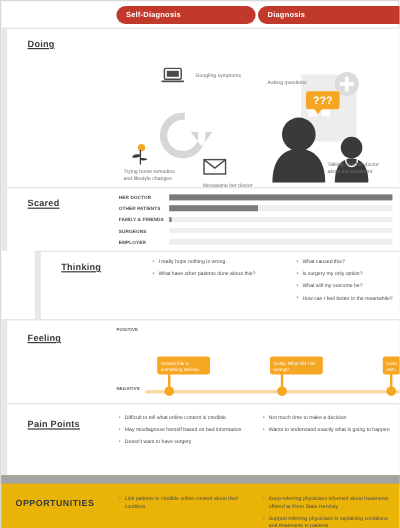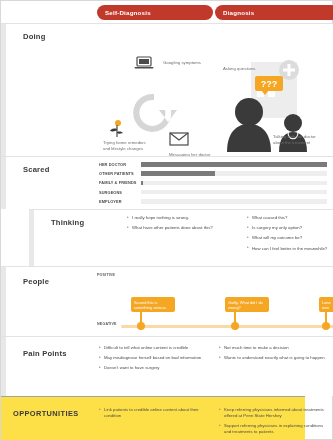--- a/index.html
+++ b/index.html
@@ -21,21 +21,21 @@
               white-space:nowrap;}
   .phase-1{left:96px;width:116px;}
   .phase-2{left:214px;width:124px;}
 
   
   .row{position:absolute;left:0;width:333px;box-sizing:border-box;
        border-top:1px solid #e3e3e3;background:#fff;}
   .row:before{content:"";position:absolute;left:0;top:0;width:5px;height:100%;
               background:#e8e8e8;}
   .row-label{position:absolute;left:22px;font-size:7.6px;font-weight:bold;
-             color:#3a3a3a;letter-spacing:.2px;white-space:nowrap;}
+             color:#3a3a3a;letter-spacing:.2px;white-space:nowrap;text-decoration:underline;}
 
   .r-doing{top:22px;height:133px;}
   .r-people{top:155px;height:53px;}
   .r-thinking{top:208px;height:57px;margin-left:28px;}
   .r-feeling{top:265px;height:70px;}
   .r-pain{top:335px;height:60px;padding-left:36px;}
 
   .col1{position:absolute;left:98px;width:105px;}
   .col2{position:absolute;left:218px;width:110px;}
 
@@ -81,22 +81,22 @@
   .neg{left:0px;top:53px;}
   .eline{position:absolute;left:24px;top:55.5px;width:213px;height:3px;
          background:#fbd9a5;border-radius:2px;}
   .dot{position:absolute;width:8px;height:8px;border-radius:50%;
        background:#f5a623;top:53px;}
   .stem{position:absolute;width:2px;background:#f5a623;}
   .callout{position:absolute;background:#f5a623;color:#fff;border-radius:2px;
            padding:2.5px 3px;font-size:3.9px;line-height:1.3;box-sizing:border-box;}
 
   
-  .opps{position:absolute;left:0;top:395px;width:304px;height:44px;
-        background:#fde047;border-top:1px solid #a3a3a3;box-sizing:border-box;}
+  .opps{position:absolute;left:0;top:395px;width:333px;height:44px;
+        background:#eab308;border-top:7px solid #a3a3a3;box-sizing:border-box;}
   .opps-title{position:absolute;left:12px;top:12px;font-size:7.4px;font-weight:bold;
               color:#3a3a3a;letter-spacing:.4px;}
   .opps .col1,.opps .col2{top:10px;}
 </style>
 </head>
 <body>
 
 <div class="map">
 
   <div class="phases">
@@ -201,21 +201,21 @@
     </ul>
     <ul class="bl col2" style="top:5px;">
       <li>What caused this?</li>
       <li>Is surgery my only option?</li>
       <li>What will my outcome be?</li>
       <li>How can I feel better in the meanwhile?</li>
     </ul>
   </div>
 
   <div class="row r-feeling">
-    <div class="row-label" style="top:10px;">People</div>
+    <div class="row-label" style="top:10px;">Feeling</div>
     <div class="feel">
       <div class="axis-lbl pos">POSITIVE</div>
       <div class="axis-lbl neg">NEGATIVE</div>
       <div class="eline"></div>
 
       <div class="callout" style="left:34px;top:28px;width:44px;">Scared this is something serious.</div>
       <div class="stem" style="left:43px;top:40px;height:15px;"></div>
       <div class="dot" style="left:40px;"></div>
 
       <div class="callout" style="left:128px;top:28px;width:44px;">Guilty. What did I do wrong?</div>

